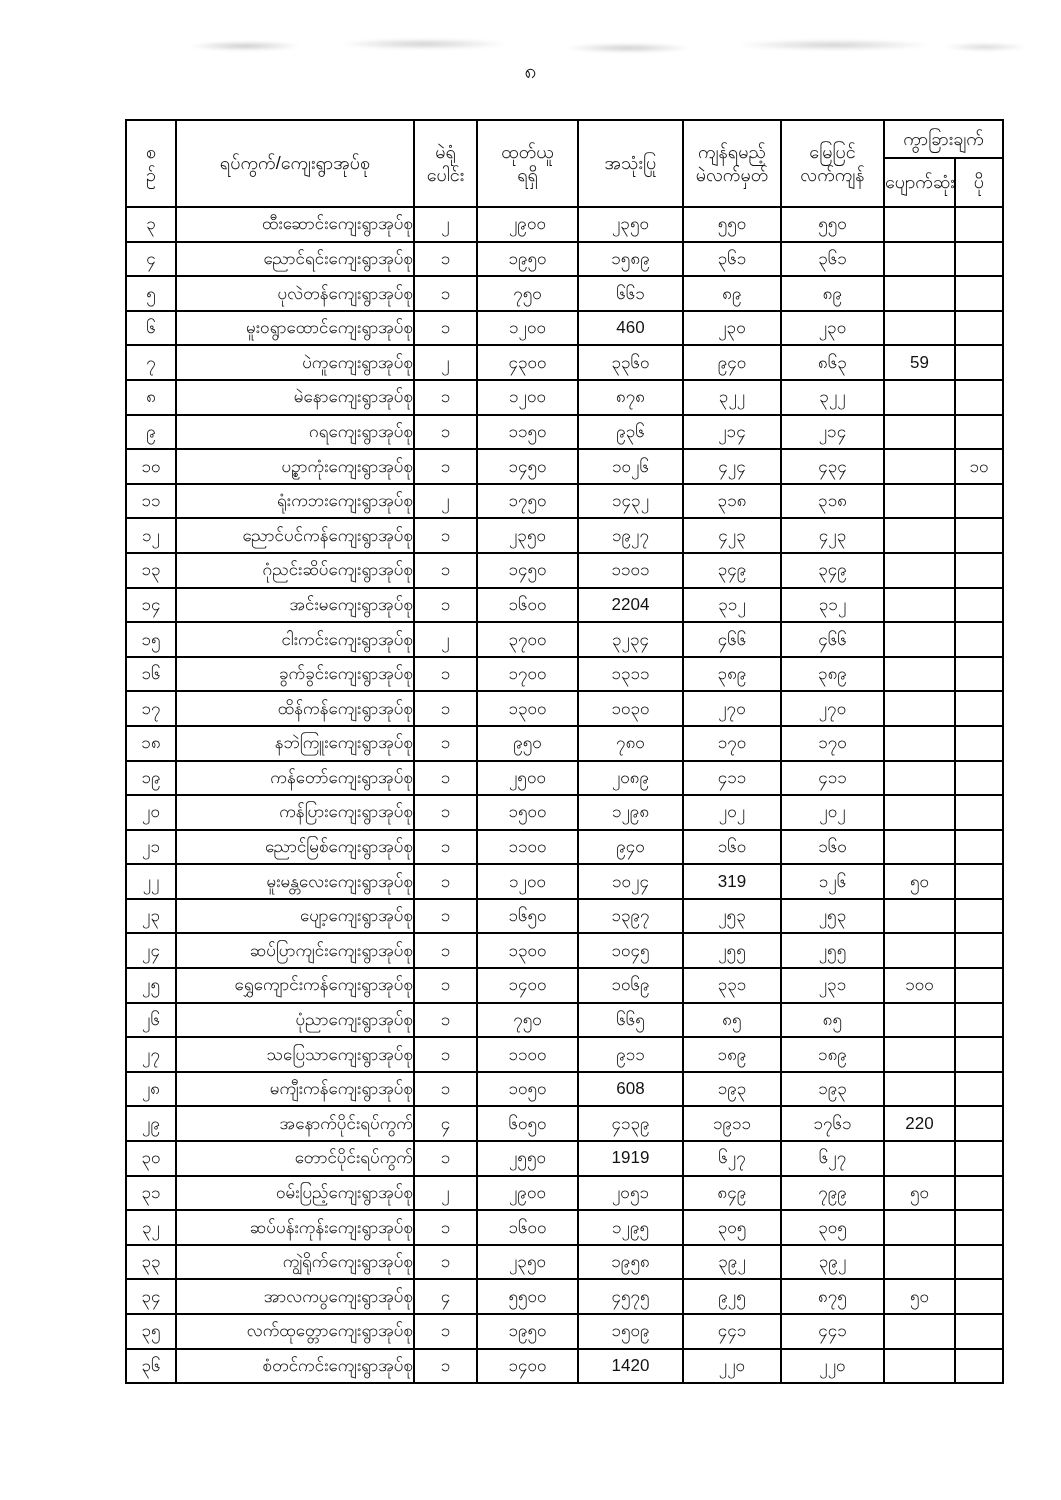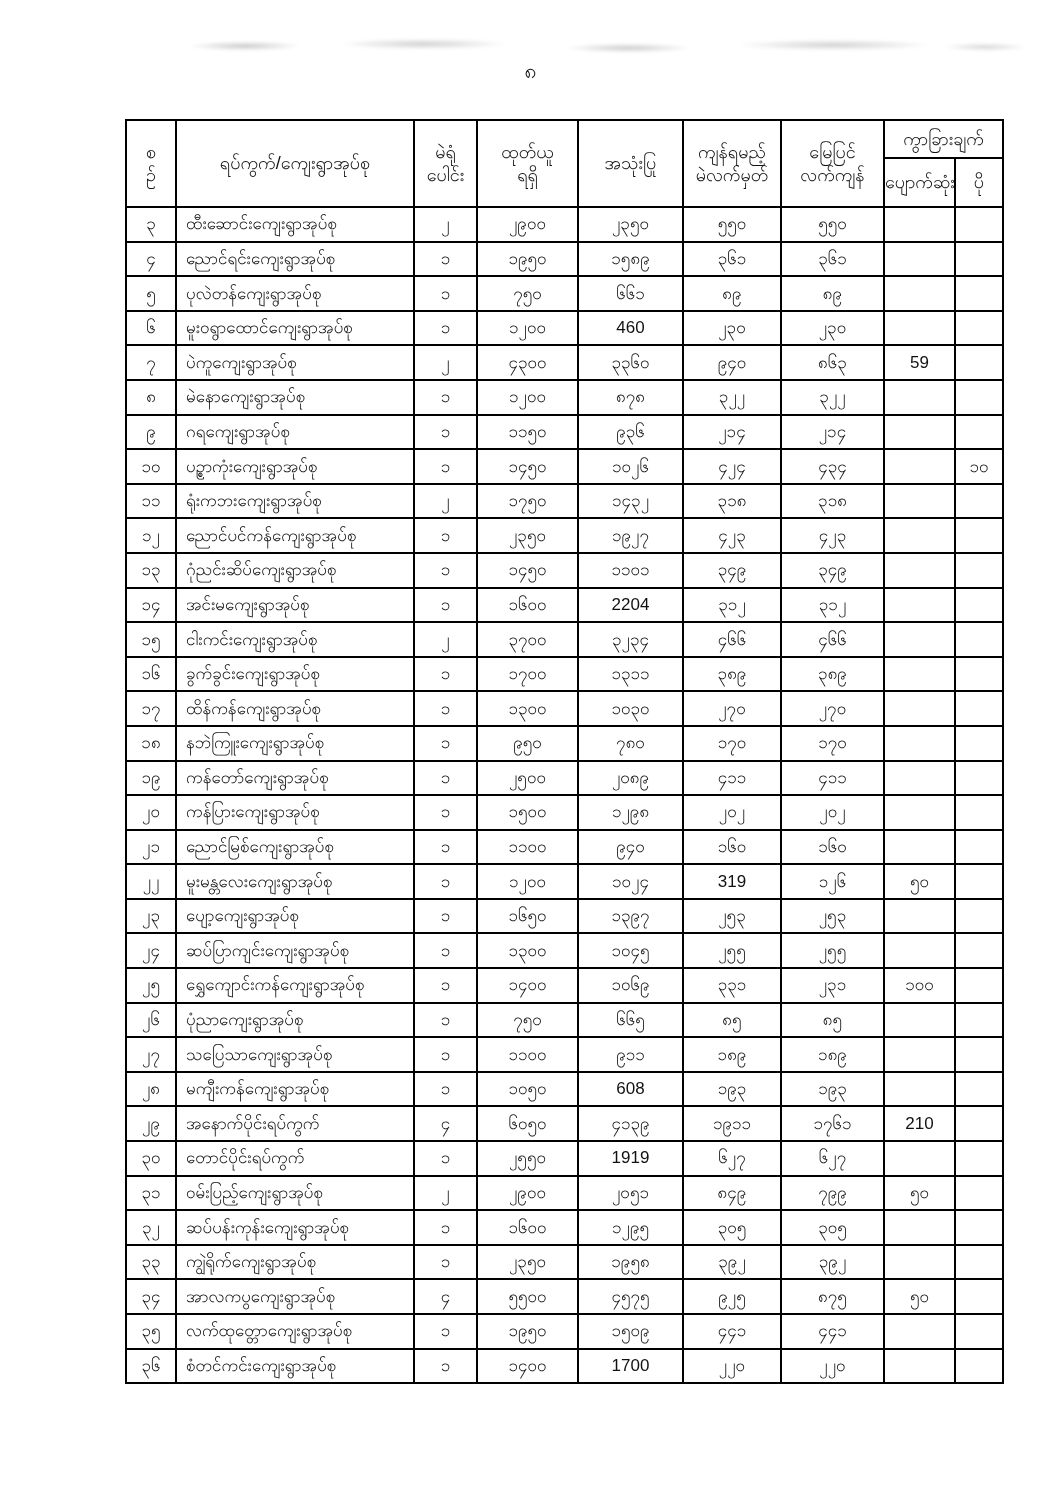--- a/index.html
+++ b/index.html
@@ -56,23 +56,22 @@
   .ballot-table thead tr.h-top{height:38px;}
   .ballot-table thead tr.h-bottom{height:49px;}
   .ballot-table tbody tr{height:34.6px;}
   .ballot-table tbody td{
     font-size:17px;
     text-align:center;
     vertical-align:middle;
     line-height:1.05;
   }
   .ballot-table tbody td.col-name{
-    text-align:left;
+    text-align:right;
     padding-left:9px;
-    border-radius:12px;
   }
   .two-line span{display:block;}
 </style>
 </head>
 <body>
 
 <div class="page">
 
   <div class="scan-smudge"></div>
 
@@ -409,21 +408,21 @@
           <td class="col-extra"></td>
         </tr>
         <tr>
           <td class="col-serial">၂၉</td>
           <td class="col-name">အနောက်ပိုင်းရပ်ကွက်</td>
           <td class="col-stations">၄</td>
           <td class="col-received">၆၀၅၀</td>
           <td class="col-used">၄၁၃၉</td>
           <td class="col-remaining">၁၉၁၁</td>
           <td class="col-ground">၁၇၆၁</td>
-          <td class="col-lost">210</td>
+          <td class="col-lost">220</td>
           <td class="col-extra"></td>
         </tr>
         <tr>
           <td class="col-serial">၃၀</td>
           <td class="col-name">တောင်ပိုင်းရပ်ကွက်</td>
           <td class="col-stations">၁</td>
           <td class="col-received">၂၅၅၀</td>
           <td class="col-used">1919</td>
           <td class="col-remaining">၆၂၇</td>
           <td class="col-ground">၆၂၇</td>
@@ -483,21 +482,21 @@
           <td class="col-remaining">၄၄၁</td>
           <td class="col-ground">၄၄၁</td>
           <td class="col-lost"></td>
           <td class="col-extra"></td>
         </tr>
         <tr>
           <td class="col-serial">၃၆</td>
           <td class="col-name">စံတင်ကင်းကျေးရွာအုပ်စု</td>
           <td class="col-stations">၁</td>
           <td class="col-received">၁၄၀၀</td>
-          <td class="col-used">1700</td>
+          <td class="col-used">1420</td>
           <td class="col-remaining">၂၂၀</td>
           <td class="col-ground">၂၂၀</td>
           <td class="col-lost"></td>
           <td class="col-extra"></td>
         </tr>
       </tbody>
   </table>
 
 </div>
 

